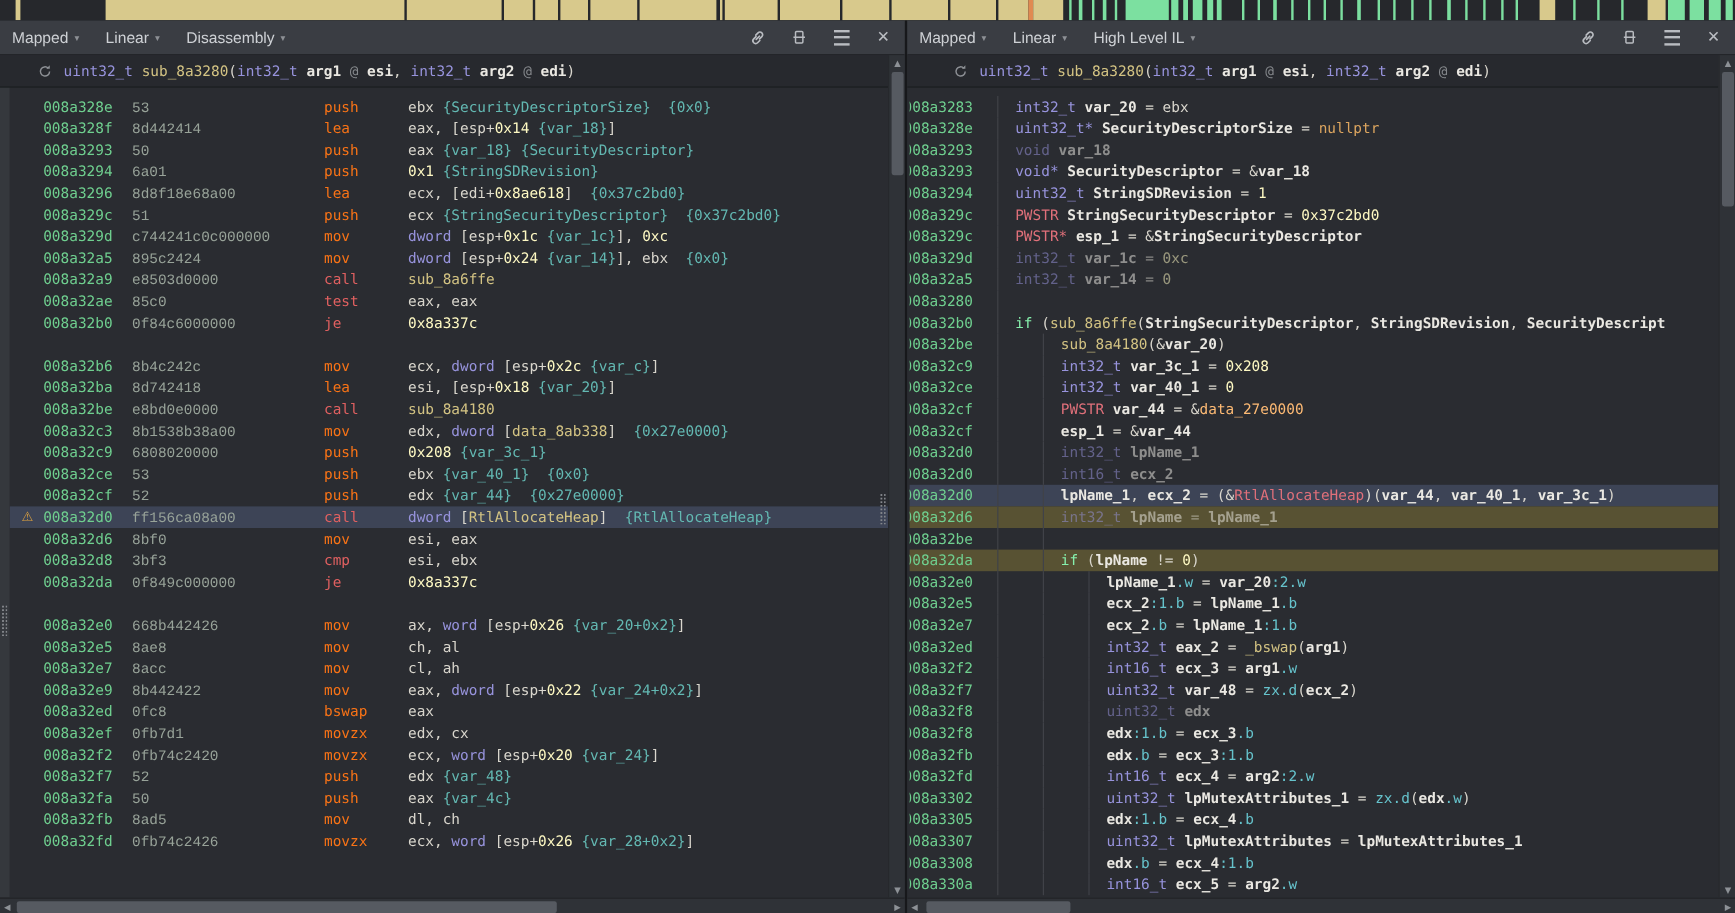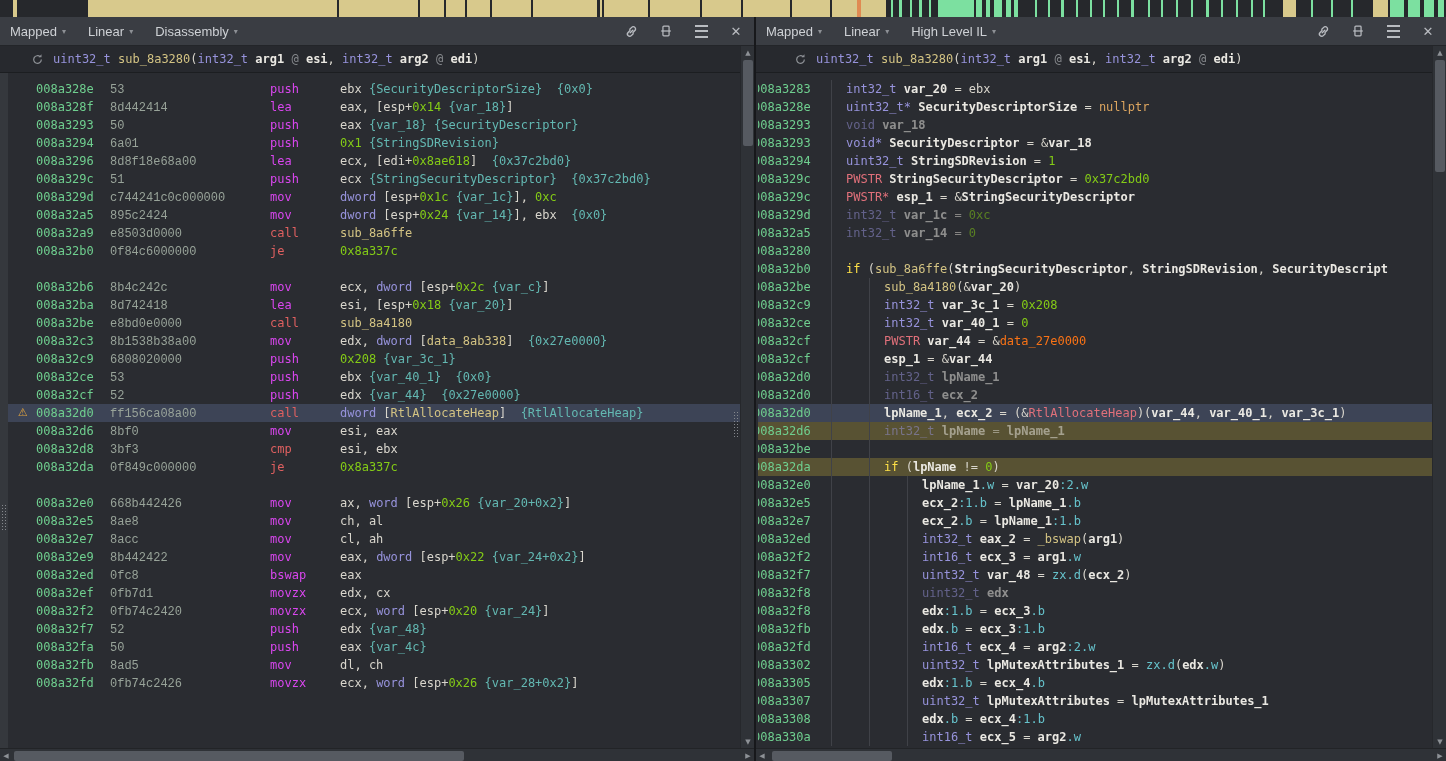--- a/index.html
+++ b/index.html
@@ -45,24 +45,24 @@
   .lrow{padding-left:28px;}
   .warn{position:absolute;left:-18px;top:0;color:#e2a43e;font-family:"DejaVu Sans",sans-serif;font-size:11px;}
   .ra{display:inline-block;width:64px;overflow:hidden;vertical-align:top;}
   .ra-in{display:inline-block;margin-left:-5px;}
   .gd{display:inline-block;height:18px;vertical-align:top;border-left:1px solid #404248;width:37px;}
   .gd.first{margin-left:9px;}
   .gd.last{width:14px;}
   .dimwrap{opacity:.52;}
   .splitter-dots{position:absolute;right:16px;top:365px;width:5px;height:26px;}
   
-  .c-a{color:#6fcf8f;} .c-b{color:#98a399;} .c-mp{color:#d946ef;} .c-mr{color:#e06060;}
-  .c-w{color:#d9d6cd;} .c-n{color:#84cc16;} .c-t{color:#63b8b2;} .c-y{color:#d3c383;}
-  .c-k{color:#9793dc;} .c-P{color:#e0707a;} .c-D{color:#f97316;}
-  .c-v{color:#eae8e2;font-weight:bold;} .c-c{color:#66c3cc;} .c-kw{color:#fde047;}
+  .c-a{color:#6fcf8f;} .c-b{color:#98a399;} .c-mp{color:#f97316;} .c-mr{color:#e06060;}
+  .c-w{color:#d9d6cd;} .c-n{color:#fef9c3;} .c-t{color:#63b8b2;} .c-y{color:#d3c383;}
+  .c-k{color:#9793dc;} .c-P{color:#e0707a;} .c-D{color:#fdba74;}
+  .c-v{color:#eae8e2;font-weight:bold;} .c-c{color:#66c3cc;} .c-kw{color:#86efac;}
   .c-o{color:#dcא55f;} .c-o{color:#dca55f;} .c-dm{color:#85888c;}
   
   .vscroll{position:absolute;right:0;top:0;bottom:0;width:14px;background:#2f3237;border-left:1px solid #26282c;box-sizing:border-box;}
   .vthumb{position:absolute;left:2px;width:10px;background:#565a61;border-radius:2px;}
   .sbtn{position:absolute;left:0;width:14px;height:13px;color:#8d9196;font-size:7px;display:flex;
         align-items:center;justify-content:center;font-family:"DejaVu Sans",sans-serif;}
   .hscroll{position:relative;height:15px;background:#2f3237;border-top:1px solid #222427;box-sizing:border-box;}
   .hthumb{position:absolute;top:2px;height:10px;background:#565a61;border-radius:2px;}
   .hbtn{position:absolute;top:0;width:12px;height:14px;color:#8d9196;font-size:7px;display:flex;
         align-items:center;justify-content:center;font-family:"DejaVu Sans",sans-serif;}
@@ -187,20 +187,21 @@
           <div class="code" id="left-code">
               <div class="row lrow"><span class="la c-a">008a328e</span><span class="lb c-b">53</span><span class="lm c-mp">push</span><span class="c-w">ebx </span><span class="c-t">{SecurityDescriptorSize}</span><span class="c-w">  </span><span class="c-t">{0x0}</span></div>
               <div class="row lrow"><span class="la c-a">008a328f</span><span class="lb c-b">8d442414</span><span class="lm c-mp">lea</span><span class="c-w">eax, [esp+</span><span class="c-n">0x14</span><span class="c-w"> </span><span class="c-t">{var_18}</span><span class="c-w">]</span></div>
               <div class="row lrow"><span class="la c-a">008a3293</span><span class="lb c-b">50</span><span class="lm c-mp">push</span><span class="c-w">eax </span><span class="c-t">{var_18}</span><span class="c-w"> </span><span class="c-t">{SecurityDescriptor}</span></div>
               <div class="row lrow"><span class="la c-a">008a3294</span><span class="lb c-b">6a01</span><span class="lm c-mp">push</span><span class="c-n">0x1</span><span class="c-w"> </span><span class="c-t">{StringSDRevision}</span></div>
               <div class="row lrow"><span class="la c-a">008a3296</span><span class="lb c-b">8d8f18e68a00</span><span class="lm c-mp">lea</span><span class="c-w">ecx, [edi+</span><span class="c-n">0x8ae618</span><span class="c-w">]  </span><span class="c-t">{0x37c2bd0}</span></div>
               <div class="row lrow"><span class="la c-a">008a329c</span><span class="lb c-b">51</span><span class="lm c-mp">push</span><span class="c-w">ecx </span><span class="c-t">{StringSecurityDescriptor}</span><span class="c-w">  </span><span class="c-t">{0x37c2bd0}</span></div>
               <div class="row lrow"><span class="la c-a">008a329d</span><span class="lb c-b">c744241c0c000000</span><span class="lm c-mp">mov</span><span class="c-k">dword</span><span class="c-w"> [esp+</span><span class="c-n">0x1c</span><span class="c-w"> </span><span class="c-t">{var_1c}</span><span class="c-w">], </span><span class="c-n">0xc</span></div>
               <div class="row lrow"><span class="la c-a">008a32a5</span><span class="lb c-b">895c2424</span><span class="lm c-mp">mov</span><span class="c-k">dword</span><span class="c-w"> [esp+</span><span class="c-n">0x24</span><span class="c-w"> </span><span class="c-t">{var_14}</span><span class="c-w">], ebx  </span><span class="c-t">{0x0}</span></div>
               <div class="row lrow"><span class="la c-a">008a32a9</span><span class="lb c-b">e8503d0000</span><span class="lm c-mr">call</span><span class="c-y">sub_8a6ffe</span></div>
+              <div class="row lrow"><span class="la c-a">008a32ae</span><span class="lb c-b">85c0</span><span class="lm c-mr">test</span><span class="c-w">eax, eax</span></div>
               <div class="row lrow"><span class="la c-a">008a32b0</span><span class="lb c-b">0f84c6000000</span><span class="lm c-mr">je</span><span class="c-n">0x8a337c</span></div>
               <div class="row lrow"></div>
               <div class="row lrow"><span class="la c-a">008a32b6</span><span class="lb c-b">8b4c242c</span><span class="lm c-mp">mov</span><span class="c-w">ecx, </span><span class="c-k">dword</span><span class="c-w"> [esp+</span><span class="c-n">0x2c</span><span class="c-w"> </span><span class="c-t">{var_c}</span><span class="c-w">]</span></div>
               <div class="row lrow"><span class="la c-a">008a32ba</span><span class="lb c-b">8d742418</span><span class="lm c-mp">lea</span><span class="c-w">esi, [esp+</span><span class="c-n">0x18</span><span class="c-w"> </span><span class="c-t">{var_20}</span><span class="c-w">]</span></div>
               <div class="row lrow"><span class="la c-a">008a32be</span><span class="lb c-b">e8bd0e0000</span><span class="lm c-mr">call</span><span class="c-y">sub_8a4180</span></div>
               <div class="row lrow"><span class="la c-a">008a32c3</span><span class="lb c-b">8b1538b38a00</span><span class="lm c-mp">mov</span><span class="c-w">edx, </span><span class="c-k">dword</span><span class="c-w"> [</span><span class="c-y">data_8ab338</span><span class="c-w">]  </span><span class="c-t">{0x27e0000}</span></div>
               <div class="row lrow"><span class="la c-a">008a32c9</span><span class="lb c-b">6808020000</span><span class="lm c-mp">push</span><span class="c-n">0x208</span><span class="c-w"> </span><span class="c-t">{var_3c_1}</span></div>
               <div class="row lrow"><span class="la c-a">008a32ce</span><span class="lb c-b">53</span><span class="lm c-mp">push</span><span class="c-w">ebx </span><span class="c-t">{var_40_1}</span><span class="c-w">  </span><span class="c-t">{0x0}</span></div>
               <div class="row lrow"><span class="la c-a">008a32cf</span><span class="lb c-b">52</span><span class="lm c-mp">push</span><span class="c-w">edx </span><span class="c-t">{var_44}</span><span class="c-w">  </span><span class="c-t">{0x27e0000}</span></div>
               <div class="row lrow hl-sel" style="position: relative; padding-left: 28px;"><span class="warn" style="left: 10px;">⚠</span><span class="la c-a">008a32d0</span><span class="lb c-b">ff156ca08a00</span><span class="lm c-mr">call</span><span class="c-k">dword</span><span class="c-w"> [</span><span class="c-y">RtlAllocateHeap</span><span class="c-w">]  </span><span class="c-t">{RtlAllocateHeap}</span></div>

